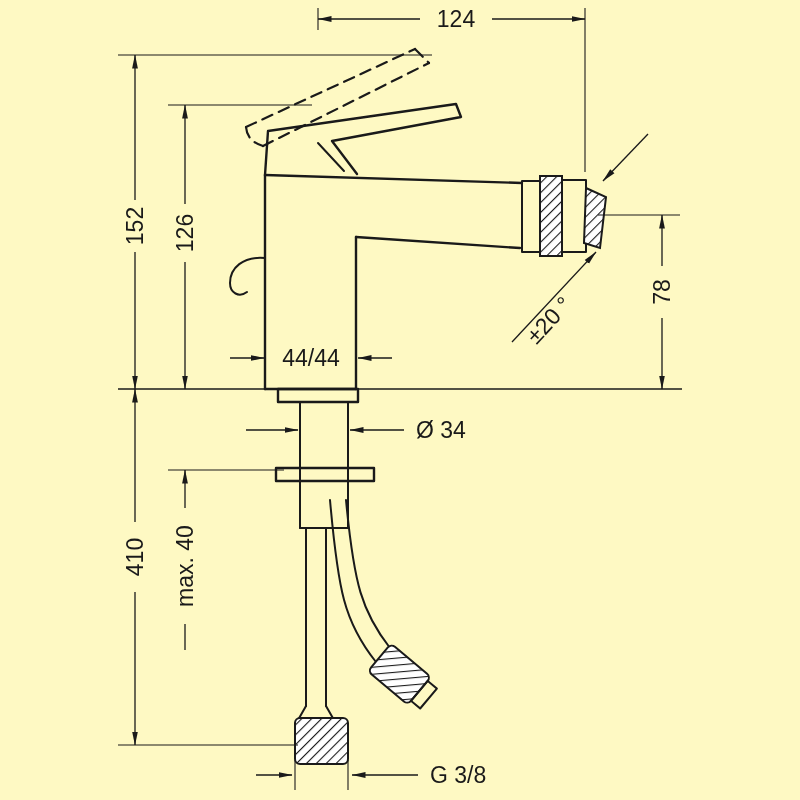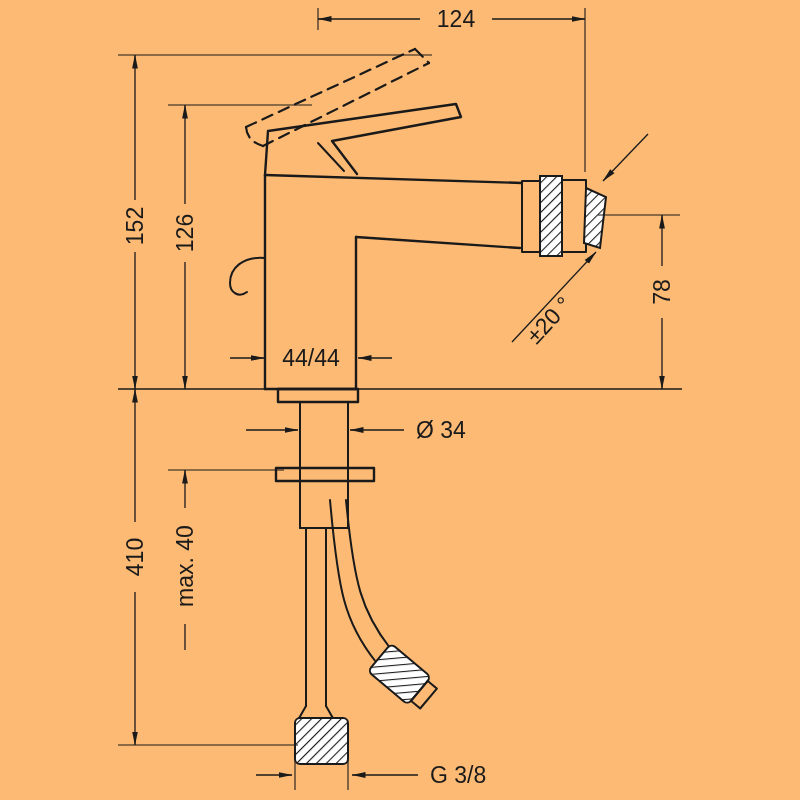--- a/index.html
+++ b/index.html
@@ -1,16 +1,16 @@
 <!DOCTYPE html>
 <html><head>
 <meta charset="utf-8">
 <style>
   html,body{margin:0;padding:0;background:#ffffff;}
-  .stage{width:800px;height:800px;position:relative;background:#fdba74;overflow:hidden;}
+  .stage{width:800px;height:800px;position:relative;background:#fef9c3;overflow:hidden;}
   svg{display:block;}
   text{font-family:"Liberation Sans","DejaVu Sans",sans-serif;font-size:23px;fill:#1a1a1a;}
   .dim{stroke:#1a1a1a;stroke-width:1.3;fill:none;}
   .ext{stroke:#1a1a1a;stroke-width:1.1;fill:none;}
   .thick{stroke:#1a1a1a;stroke-width:2.4;fill:none;stroke-linejoin:round;stroke-linecap:round;}
   .mid{stroke:#1a1a1a;stroke-width:2;fill:none;stroke-linejoin:round;stroke-linecap:round;}
   .dash{stroke:#1a1a1a;stroke-width:2.2;fill:none;stroke-dasharray:11 7;stroke-linecap:round;}
   .hatched{fill:url(#hatch);stroke:#1a1a1a;stroke-width:2;}
 </style>
 </head>

